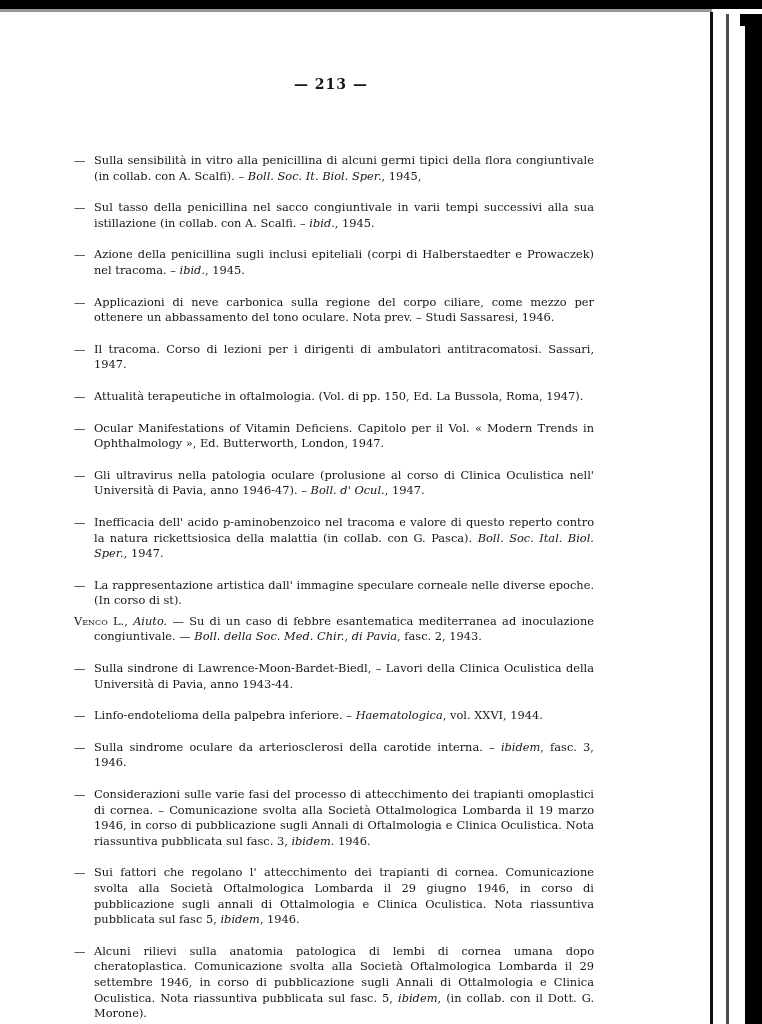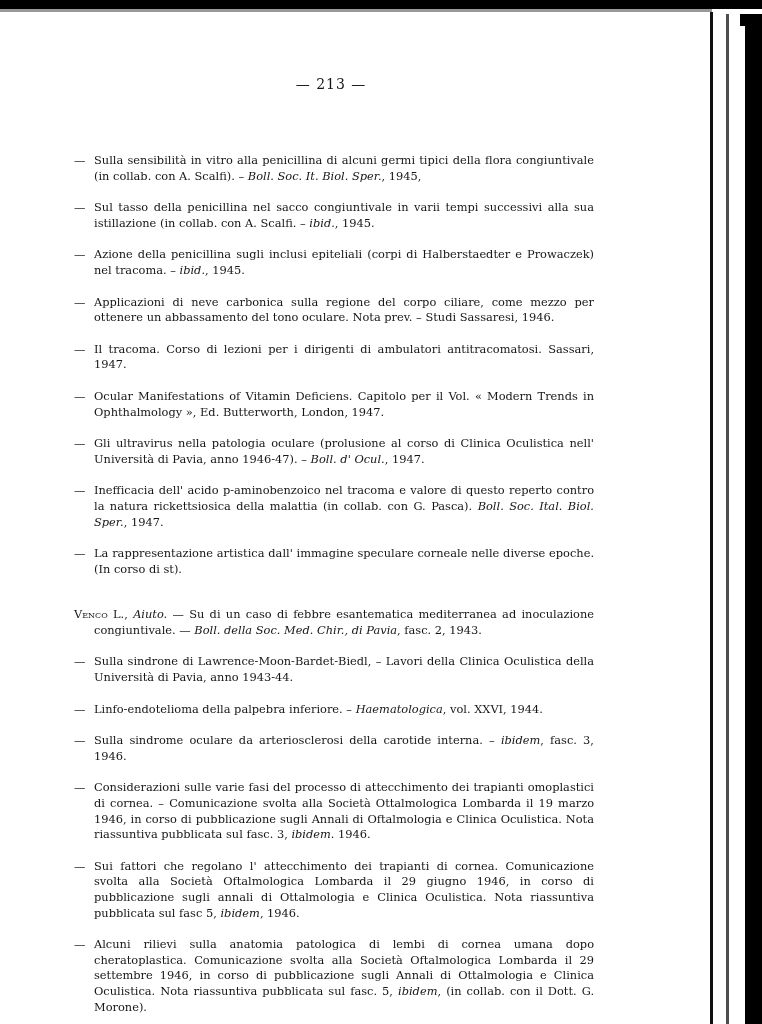--- a/index.html
+++ b/index.html
@@ -10,29 +10,29 @@
       color: #161616;
     }
     .top-edge { position: absolute; left: 0; top: 0; width: 762px; height: 9px; background: #000; }
     .top-edge2 { position: absolute; left: 0; top: 9px; width: 712px; height: 3px; background: #555; opacity: .6; }
     .spine-a { position: absolute; left: 710px; top: 12px; width: 3px; height: 1012px; background: #111; }
     .spine-b { position: absolute; left: 726px; top: 14px; width: 3px; height: 1010px; background: #222; opacity: .8; }
     .spine-c { position: absolute; left: 745px; top: 20px; width: 17px; height: 1004px; background: #000; }
     .spine-c2 { position: absolute; left: 740px; top: 14px; width: 22px; height: 12px; background: #000; }
     .page-number {
       position: absolute; top: 76px; left: 0; width: 662px; text-align: center;
-      font-size: 14px; letter-spacing: 1px;
+      font-size: 14px; letter-spacing: 1px; font-weight: bold;
     }
     .content {
       position: absolute; left: 74px; top: 137px; width: 520px;
       font-size: 11.4px; line-height: 15.6px;
     }
     .entry { padding-left: 20px; text-indent: -20px; text-align: justify; margin-top: 16px; }
     .entry .dash { display: inline-block; width: 20px; text-indent: 0; }
-    .entry.author { padding-left: 20px; text-indent: -20px; margin-top: 30px; }
+    .entry.author { padding-left: 20px; text-indent: -20px; margin-top: 5px; }
     .sc { font-variant: small-caps; }
     i { font-style: italic; }
   </style>
 </head>
 <body>
 
 <div class="top-edge"></div>
 <div class="top-edge2"></div>
 <div class="spine-a"></div>
 <div class="spine-b"></div>
@@ -41,20 +41,21 @@
 
 <div class="page-number">— 213 —</div>
 
 <div class="content">
   <div id="list1">
       <div class="entry"><span class="dash">—</span><span>Sulla sensibilità in vitro alla penicillina di alcuni germi tipici della flora congiuntivale (in collab. con A. Scalfi). –</span> <i>Boll. Soc. It. Biol. Sper.</i><span>, 1945,</span></div>
       <div class="entry"><span class="dash">—</span><span>Sul tasso della penicillina nel sacco congiuntivale in varii tempi successivi alla sua istillazione (in collab. con A. Scalfi. –</span> <i>ibid.</i><span>, 1945.</span></div>
       <div class="entry"><span class="dash">—</span><span>Azione della penicillina sugli inclusi epiteliali (corpi di Halberstaedter e Prowaczek) nel tracoma. –</span> <i>ibid.</i><span>, 1945.</span></div>
       <div class="entry"><span class="dash">—</span><span>Applicazioni di neve carbonica sulla regione del corpo ciliare, come mezzo per ottenere un abbassamento del tono oculare. Nota prev. – Studi Sassaresi, 1946.</span> <i></i><span></span></div>
       <div class="entry"><span class="dash">—</span><span>Il tracoma. Corso di lezioni per i dirigenti di ambulatori antitracomatosi. Sassari, 1947.</span> <i></i><span></span></div>
+      <div class="entry"><span class="dash">—</span><span>Attualità terapeutiche in oftalmologia. (Vol. di pp. 150, Ed. La Bussola, Roma, 1947).</span> <i></i><span></span></div>
       <div class="entry"><span class="dash">—</span><span>Ocular Manifestations of Vitamin Deficiens. Capitolo per il Vol. « Modern Trends in Ophthalmology », Ed. Butterworth, London, 1947.</span> <i></i><span></span></div>
       <div class="entry"><span class="dash">—</span><span>Gli ultravirus nella patologia oculare (prolusione al corso di Clinica Oculistica nell' Università di Pavia, anno 1946-47). –</span> <i>Boll. d' Ocul.</i><span>, 1947.</span></div>
       <div class="entry"><span class="dash">—</span><span>Inefficacia dell' acido p-aminobenzoico nel tracoma e valore di questo reperto contro la natura rickettsiosica della malattia (in collab. con G. Pasca).</span> <i>Boll. Soc. Ital. Biol. Sper.</i><span>, 1947.</span></div>
       <div class="entry"><span class="dash">—</span><span>La rappresentazione artistica dall' immagine speculare corneale nelle diverse epoche. (In corso di st).</span> <i></i><span></span></div>
     </div>
   <div class="entry author">
     <span class="sc">Venco L.,</span>
     <i>Aiuto.</i>
     <span>— Su di un caso di febbre esantematica mediterranea ad inoculazione congiuntivale. —</span>
     <i>Boll. della Soc. Med. Chir., di Pavia</i><span>, fasc. 2, 1943.</span>

